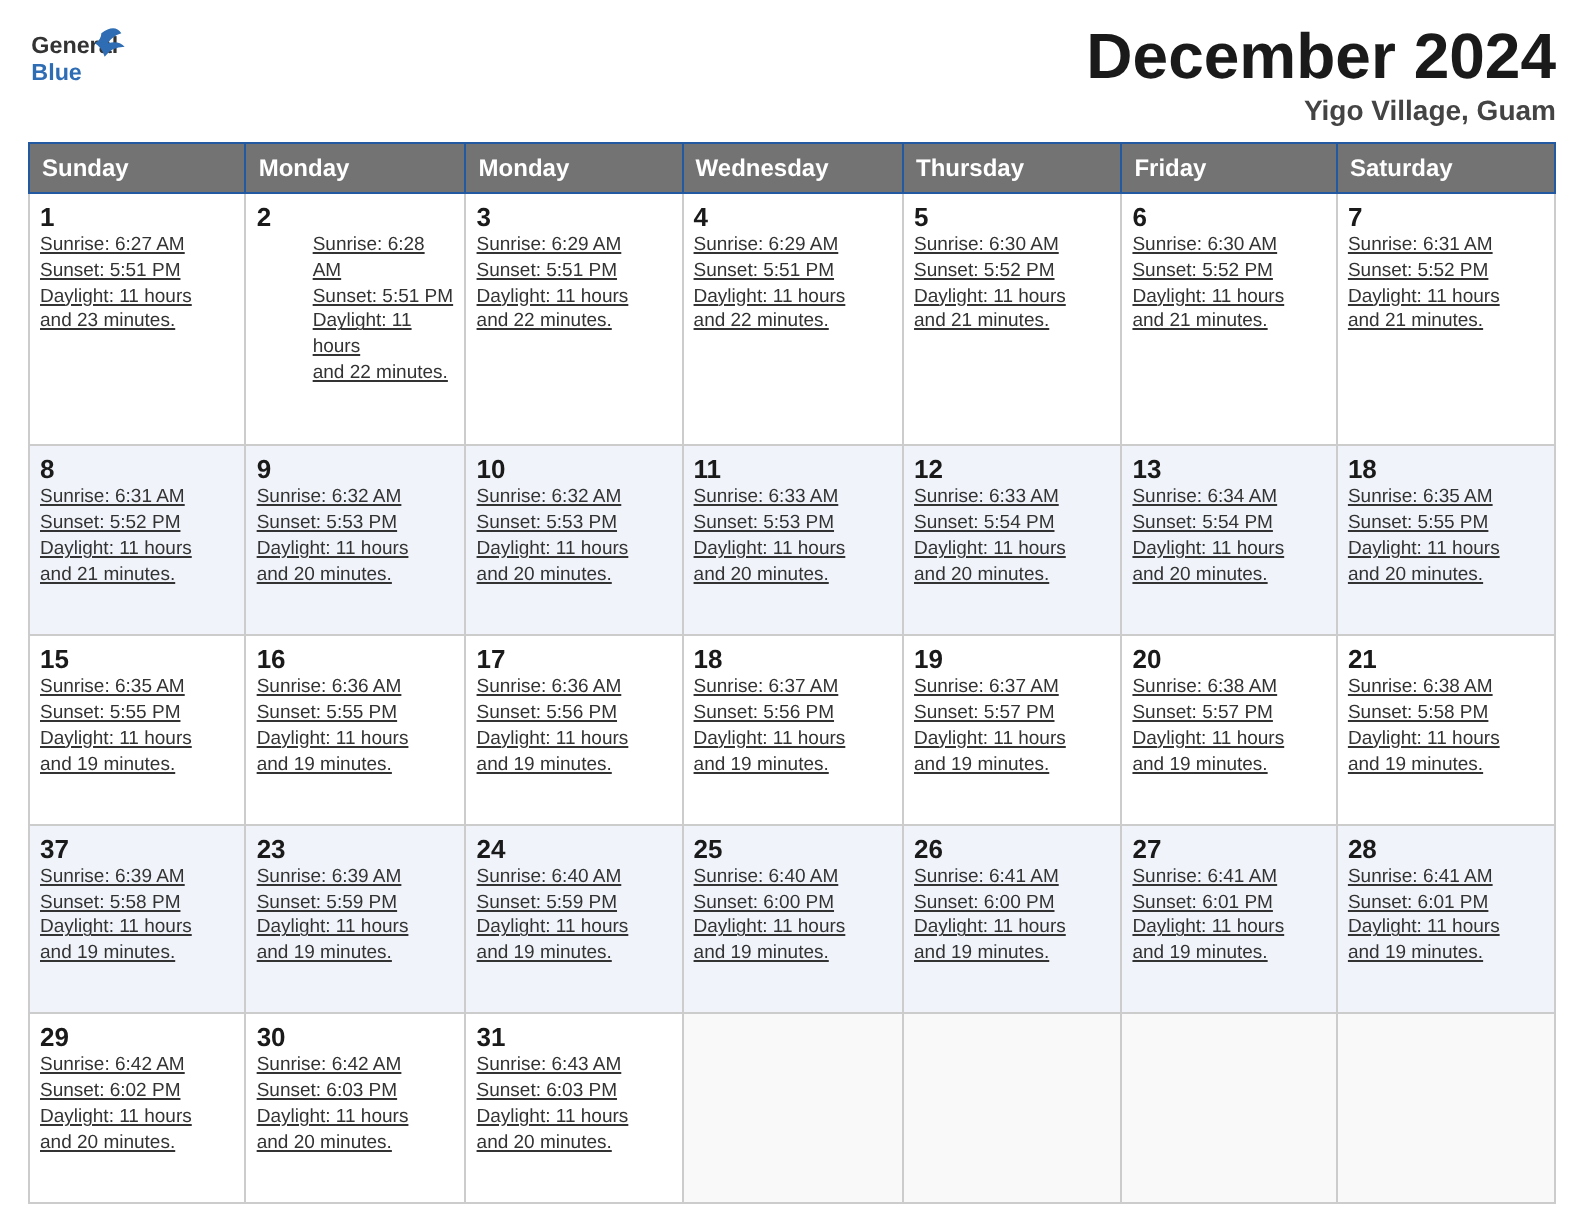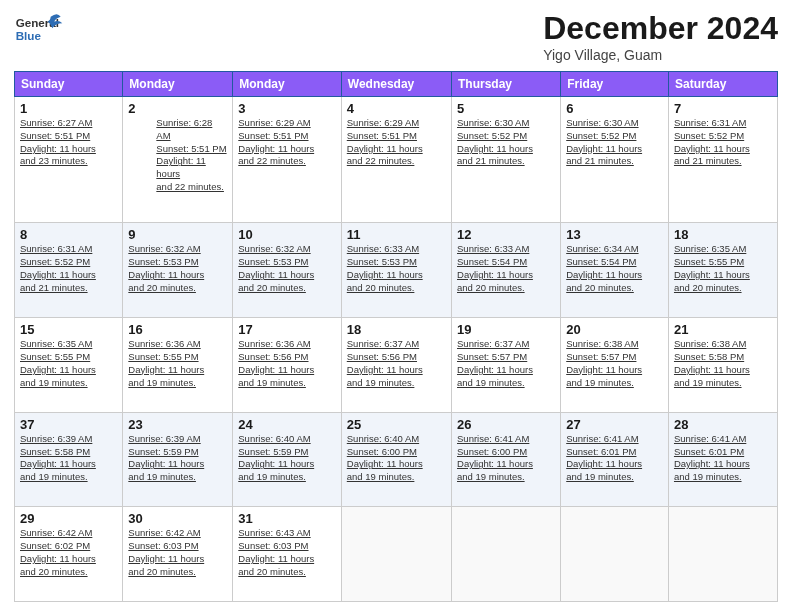--- a/index.html
+++ b/index.html
@@ -23,38 +23,39 @@
       display: flex;
       justify-content: space-between;
       align-items: flex-start;
       margin-bottom: 8px;
     }
     .logo-wrapper {
       display: flex;
       align-items: center;
     }
     .title-block {
-      text-align: left;
+      text-align: right;
     }
     .month-title {
       font-size: 32px;
       font-weight: bold;
       color: #1a1a1a;
     }
     .location {
       font-size: 14px;
       color: #444;
+      font-weight: bold;
     }
     .calendar-table {
       width: 100%;
       border-collapse: collapse;
       flex: 1;
     }
     .calendar-table thead tr th {
-      background-color: #8b5cf6;
+      background-color: #737373;
       color: #fff;
       font-size: 12px;
       font-weight: bold;
       padding: 5px 6px;
       text-align: left;
       border: 1px solid #2259a0;
     }
     .calendar-table tbody tr td {
       border: 1px solid #ccc;
       vertical-align: top;

